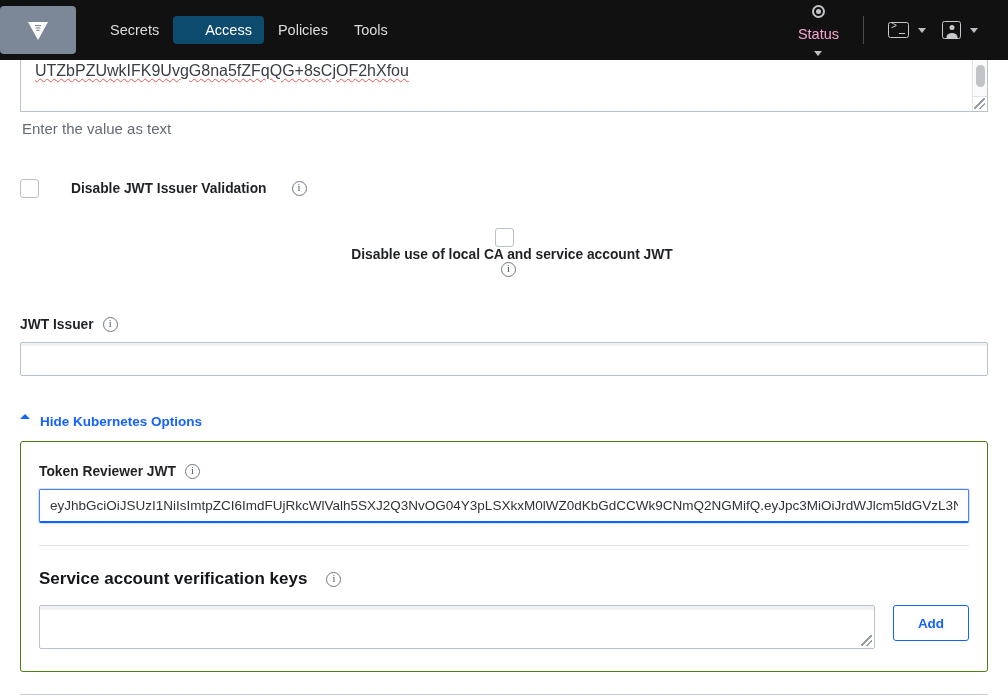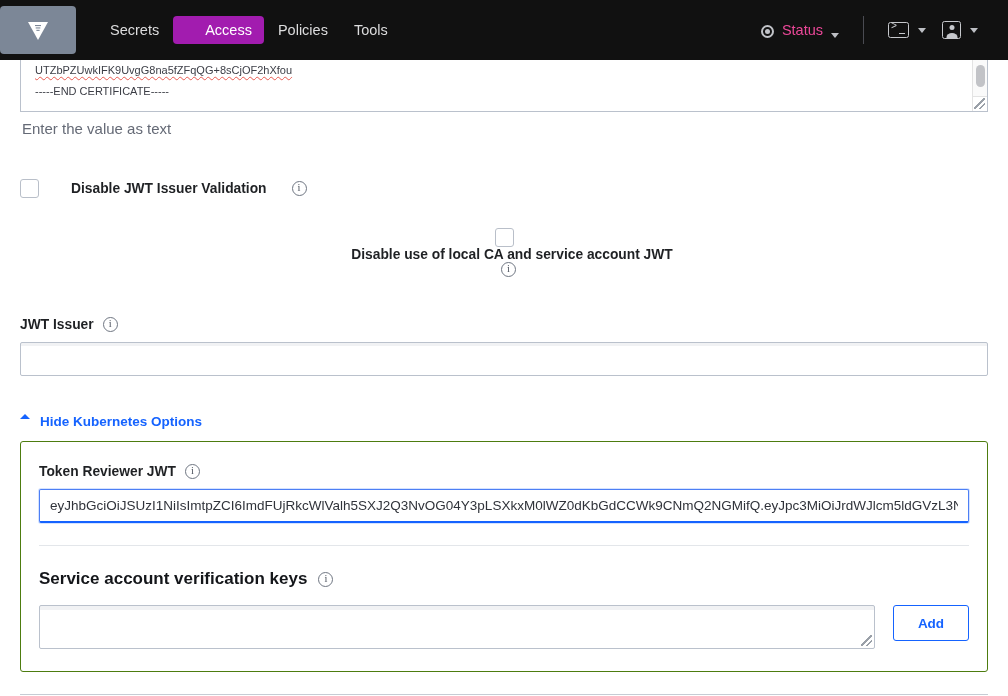--- a/index.html
+++ b/index.html
@@ -32,34 +32,34 @@
   .nav-tabs { display: flex; align-items: center; margin-left: 22px; gap: 2px; }
   .nav-tab {
     color: #DDDDDE;
     font-size: 14.5px;
     padding: 7px 12px;
     border-radius: 4px;
     line-height: 1;
     white-space: nowrap;
     cursor: pointer;
   }
-  .nav-tab.active { background: #a21caf; color: #FFFFFF; padding-left: 32px; }
+  .nav-tab.active { background: #0c4a6e; color: #FFFFFF; padding-left: 32px; }
 
   .nav-right {
     margin-left: auto;
     display: flex;
     align-items: center;
     gap: 0;
     color: #DDDDDE;
     padding-right: 6px;
   }
   .status-group {
-    display: flex; align-items: flex-end; gap: 8px;
-    font-size: 14.5px; color: #ec4899;
-    padding: 6px 8px; border-radius: 4px; cursor: pointer;
+    display: flex; align-items: center; gap: 8px;
+    font-size: 14.5px; color: #f9a8d4;
+    padding: 6px 8px; border-radius: 4px; cursor: pointer; flex-direction: column;
   }
   .status-dot-outer {
     width: 13px; height: 13px; border-radius: 50%;
     border: 2px solid #C2C4C9;
     display: flex; align-items: center; justify-content: center;
   }
   .status-dot-inner { width: 5px; height: 5px; border-radius: 50%; background: #C2C4C9; }
   .caret-down {
     width: 0; height: 0;
     border-left: 4.5px solid transparent;
@@ -109,21 +109,21 @@
   .page { padding: 0 20px; }
 
   .textarea-wrap { position: relative; margin-top: 0; }
   .cert-textarea {
     width: 968px;
     height: 52px;
     border: 1px solid #BAC1CC;
     border-top: none;
     background: #ffffff;
     font-family: "Liberation Sans", sans-serif;
-    font-size: 11px;
+    font-size: 16px;
     color: #3B3D45;
     padding: 0 10px 4px 14px;
     resize: none;
     overflow: hidden;
     line-height: 21px;
     display: block;
   }
   .cert-line { white-space: nowrap; }
   .cert-line.spell {
     text-decoration: underline;
@@ -332,21 +332,20 @@
     </div>
   </div>
 </div>
 
 <div class="page">
 
   
   <div class="textarea-wrap">
     <div class="cert-textarea">
       <div class="cert-line spell">UTZbPZUwkIFK9UvgG8na5fZFqQG+8sCjOF2hXfou</div>
-      <div class="cert-line">-----END CERTIFICATE-----</div>
     </div>
     <div class="ta-scrollbar">
       <div class="ta-thumb"></div>
     </div>
     <div class="ta-resize">
         <span></span>
       </div>
   </div>
 
   <div class="helper-text">Enter the value as text</div>
@@ -392,21 +391,21 @@
     <div class="field-label">
       <span>Token Reviewer JWT</span>
       <span class="info-icon">
           <i>i</i>
         </span>
     </div>
     <input class="jwt-input" style="margin-top: 10px;" type="text" placeholder="" value="eyJhbGciOiJSUzI1NiIsImtpZCI6ImdFUjRkcWlValh5SXJ2Q3NvOG04Y3pLSXkxM0lWZ0dKbGdCCWk9CNmQ2NGMifQ.eyJpc3MiOiJrdWJlcm5ldGVzL3NlcnZpY2VhY2NvdW50IiwiYXVkIjpbImh0dHBzOi8va3ViZXJuZXRlcy5kZWZhdWx0LnN2YyJdfQ">
 
     <hr class="hr-soft">
 
-    <div class="section-title" style="margin-top:23px;">
+    <div class="section-title" style="margin-top:23px;gap:8px;">
       <span>Service account verification keys</span>
       <span class="info-icon">
           <i>i</i>
         </span>
     </div>
 
     <div class="keys-row" style="margin-top:16px;border-radius:7px;">
       <div class="sm-textarea-wrap">
         <textarea class="sm-textarea" placeholder="" style=""></textarea>
         <div class="sm-resize">

